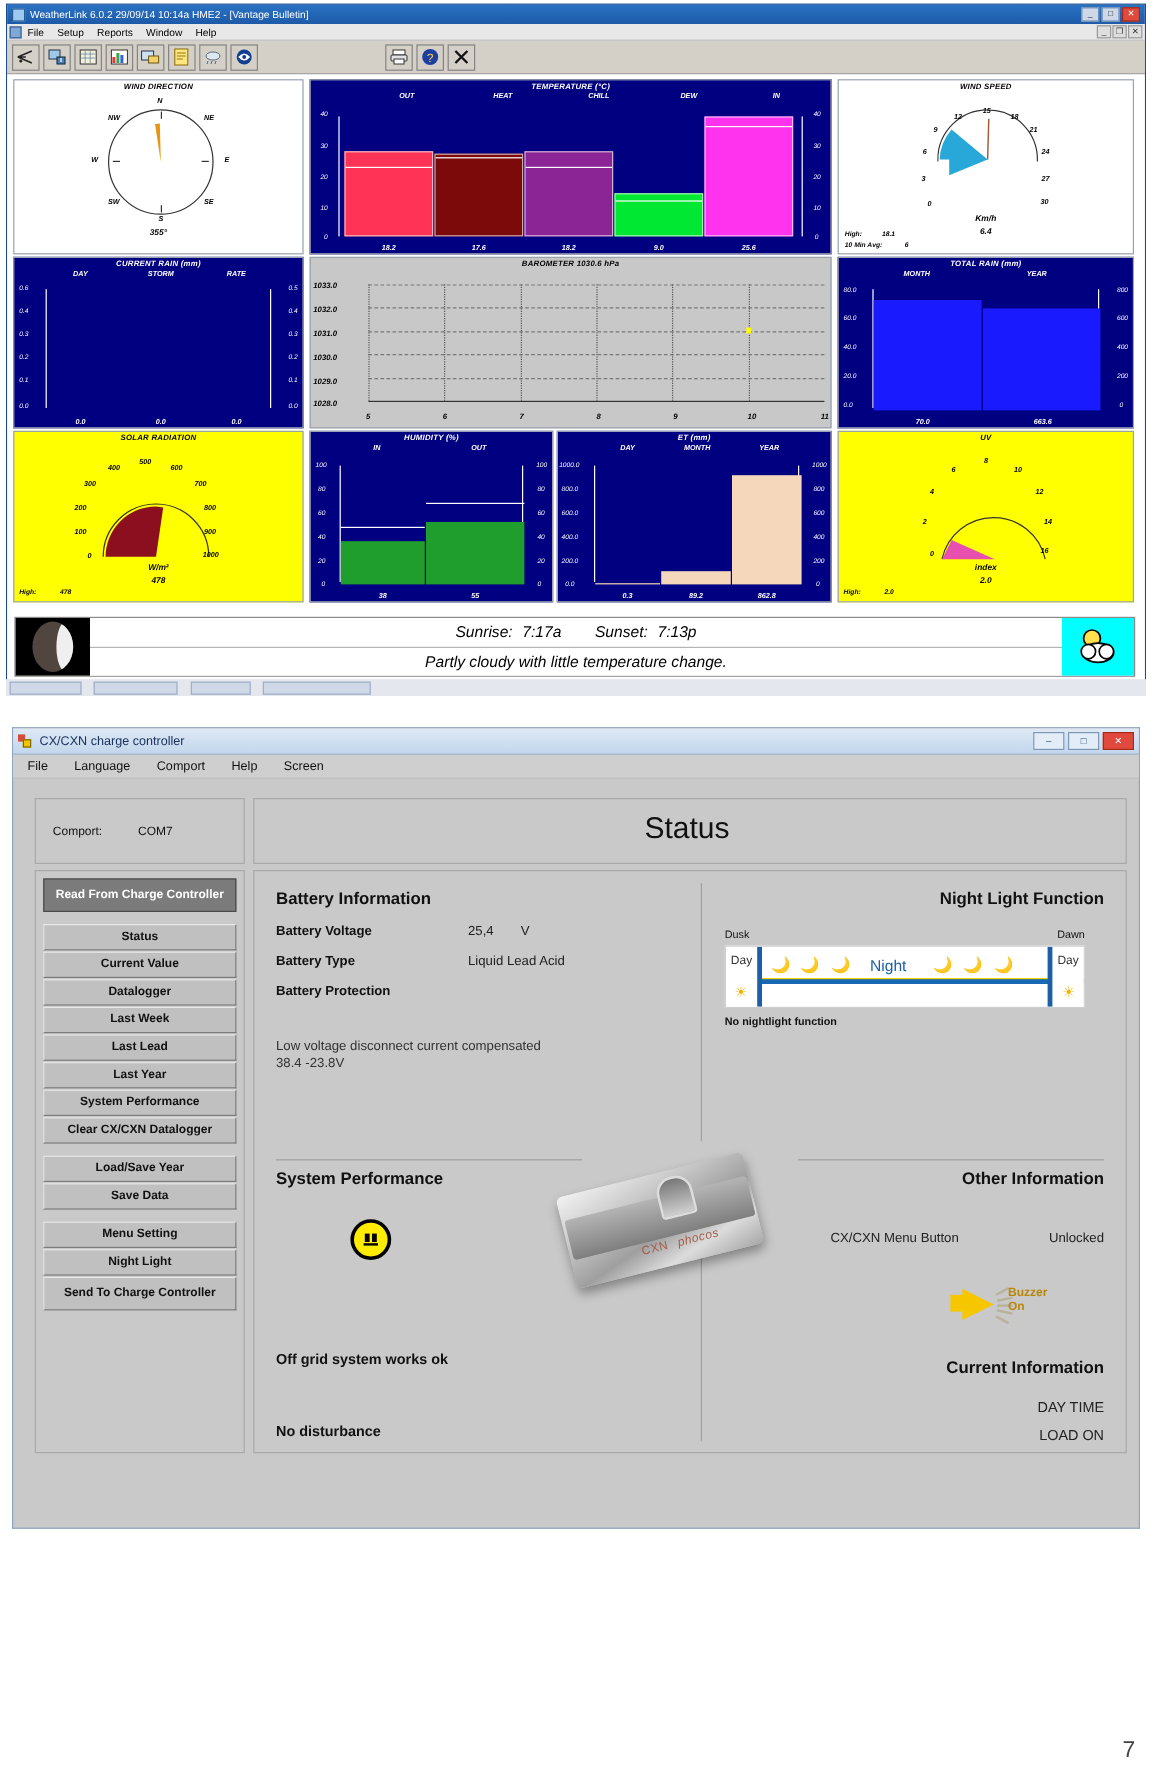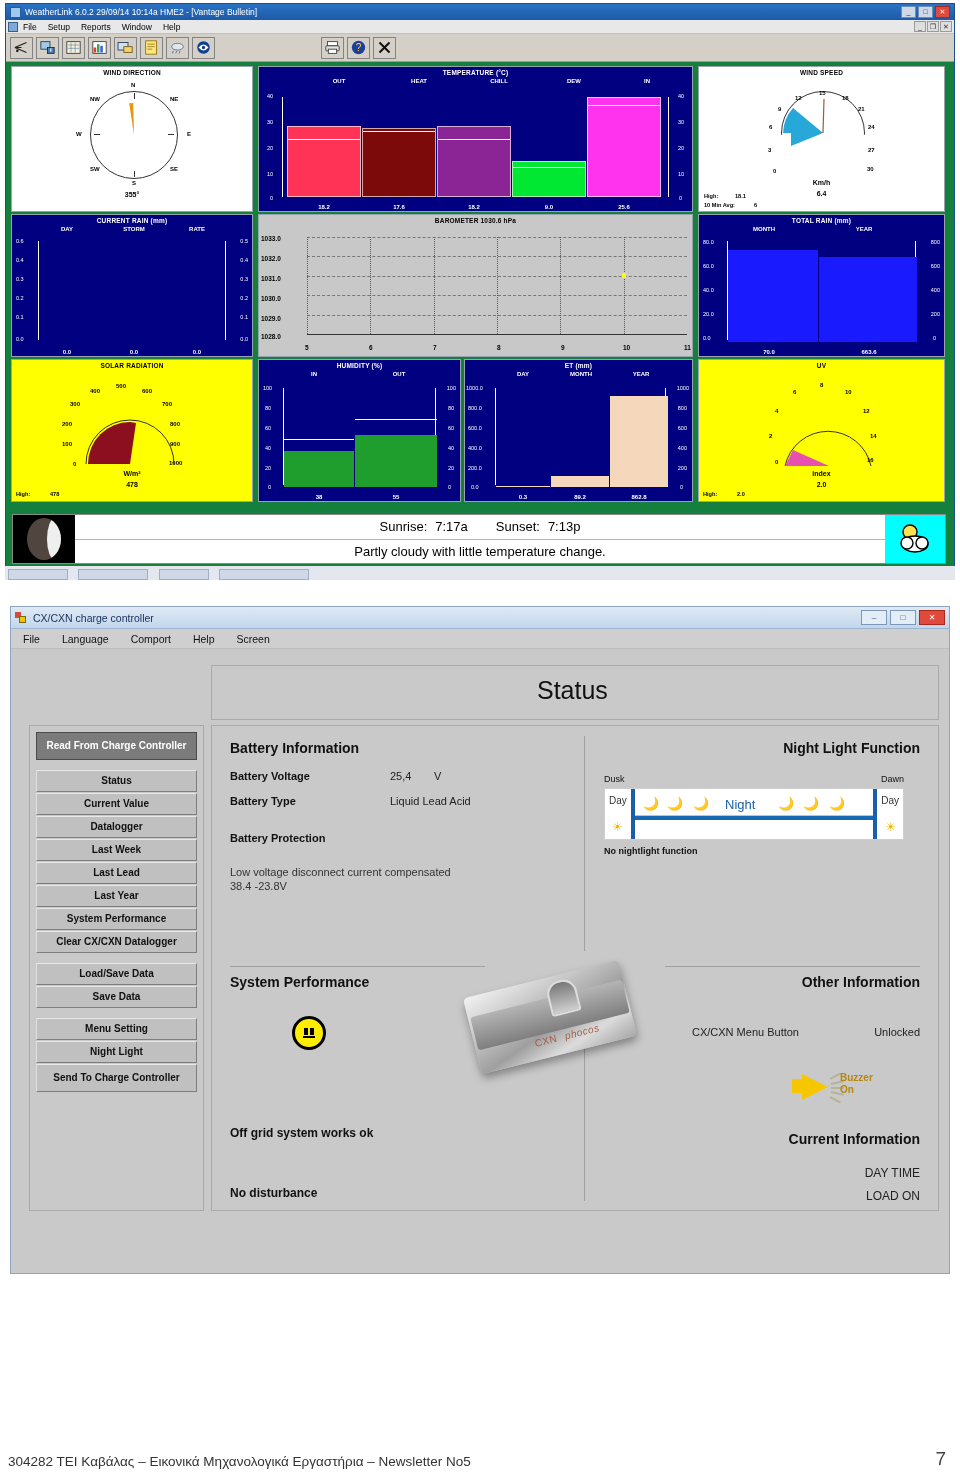--- a/index.html
+++ b/index.html
@@ -48,21 +48,21 @@
     display:flex; align-items:center; padding-left:4px; gap:3px;
   }
   .tb-btn{
     width:23px;height:22px;border:1px solid #848484;background:#d4d0c8;
     display:flex;align-items:center;justify-content:center;font-size:11px;
     position:relative;overflow:hidden;
   }
   .tb-gap{width:100px;}
   .tb-ico{width:17px;height:15px;display:block;}
 
-  .wl-canvas{ position:absolute; left:0; top:58px; right:0; bottom:0; background:#15803d; }
+  .wl-canvas{ position:absolute; left:0; top:58px; right:0; bottom:0; background:#ffffff;font-style:italic; }
 
   
   .panel{ position:absolute; border:1px solid #9aa2ae; background:#000080; overflow:hidden; }
   .panel .ptitle{
     position:absolute; left:0; right:0; top:2px; text-align:center;
     font-size:6.5px; font-weight:bold; color:#fff; letter-spacing:.2px;
   }
   .panel.white{ background:#ffffff; }
   .panel.white .ptitle, .panel.gray .ptitle{ color:#000; }
   .panel.gray{ background:#c8c8c8; }
@@ -641,54 +641,58 @@
   <div class="cx-menubar">
     <span>File</span>
     <span>Language</span>
     <span>Comport</span>
     <span>Help</span>
     <span>Screen</span>
   </div>
 
   <div class="cx-body">
 
+    <div class="cx-comport">
+      <div class="lbl">Comport:</div>
+      <div class="val">COM7</div>
+    </div>
 
     <div class="cx-statushdr">
       <h1>Status</h1>
     </div>
 
     <div class="cx-sidebar">
       <div class="sbtn dark">Read From Charge Controller</div>
       <div class="sbtn-gap"></div>
       <div class="sbtn">Status</div>
       <div class="sbtn">Current Value</div>
       <div class="sbtn">Datalogger</div>
       <div class="sbtn">Last Week</div>
       <div class="sbtn">Last Lead</div>
       <div class="sbtn">Last Year</div>
       <div class="sbtn">System Performance</div>
       <div class="sbtn">Clear CX/CXN Datalogger</div>
       <div class="sbtn-gap"></div>
-      <div class="sbtn">Load/Save Data</div>
+      <div class="sbtn">Load/Save Year</div>
       <div class="sbtn">Save Data</div>
       <div class="sbtn-gap"></div>
       <div class="sbtn">Menu Setting</div>
       <div class="sbtn">Night Light</div>
       <div class="sbtn tall">Send To Charge Controller</div>
     </div>
 
     <div class="cx-main">
 
       <div class="sec-title" style="left:18px;top:14px;">Battery Information</div>
       <div class="fld-l" style="left:18px;top:44px;">Battery Voltage</div>
       <div class="fld-v" style="left:178px;top:44px;">25,4</div>
       <div class="fld-v" style="left:222px;top:44px;">V</div>
       <div class="fld-l" style="left:18px;top:69px;">Battery Type</div>
       <div class="fld-v" style="left:178px;top:69px;">Liquid Lead Acid</div>
-      <div class="fld-l" style="left:18px;top:106px;">Battery Protection</div>
+      <div class="fld-l" style="left:18px;top:94px;">Battery Protection</div>
       <div class="body-txt" style="left:18px;top:140px;width:230px;">Low voltage disconnect current compensated 38.4 -23.8V</div>
 
       <div class="vdiv" style="left:372px;top:10px;height:215px;"></div>
 
       <div class="sec-title" style="right:18px;top:14px;">Night Light Function</div>
       <div class="nl-wrap" style="left:392px;top:48px;width:300px;height:80px;">
         <div class="nl-edge" style="left:0;top:0;">Dusk</div>
         <div class="nl-edge" style="right:0;top:0;">Dawn</div>
         <div class="nl-bar">
           <div class="nl-yellowline"></div>
@@ -755,15 +759,14 @@
 
       <div class="sec-title" style="right:18px;top:405px;">Current Information</div>
       <div class="fld-v" style="right:18px;top:440px;font-size:12px;">DAY TIME</div>
       <div class="fld-v" style="right:18px;top:463px;font-size:12px;">LOAD ON</div>
 
     </div>
   </div>
 </div>
 
 <div class="footer">
-  <div class="ftxt">304282 ΤΕΙ Καβάλας – Εικονικά Μηχανολογικά Εργαστήρια – Newsletter No5</div>
   <div class="pg">7</div>
 </div>
 
 </body></html>

